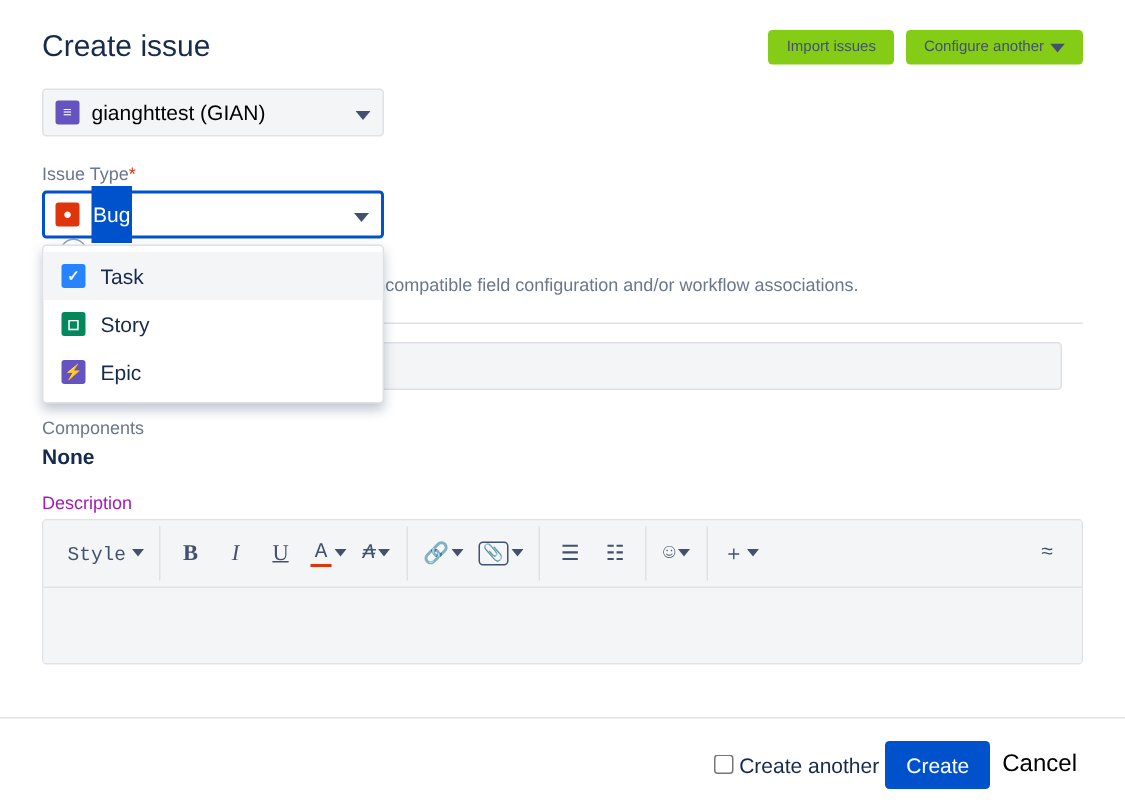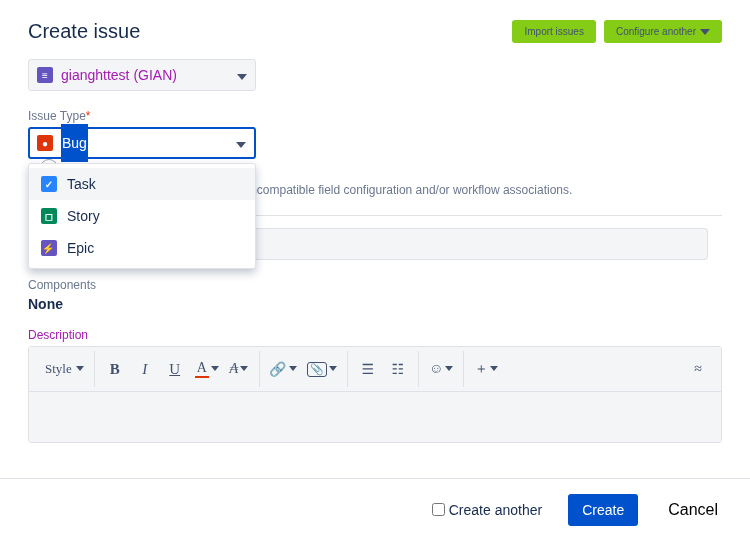--- a/index.html
+++ b/index.html
@@ -15,46 +15,46 @@
   .field-label { font-size: 12px; color: #6b778c; margin-bottom: 4px; display: block; }
   .req { color: #de350b; }
   .select-wrap { position: relative; display: inline-block; }
   .select-box { display: flex; align-items: center; gap: 8px; border: 1px solid #dfe1e6; background: #f4f5f7; border-radius: 3px; padding: 6px 30px 6px 8px; width: 228px; height: 32px; font-size: 14px; cursor: pointer; position: relative; }
   .select-box.focused { border: 2px solid #0052cc; background: #fff; padding: 5px 29px 5px 7px; }
   .icon-sq { width: 16px; height: 16px; display: inline-flex; align-items: center; justify-content: center; border-radius: 2px; flex-shrink: 0; font-size: 10px; color: #fff; font-weight: bold; }
   .icon-sq.violet { background: #6554c0; }
   .icon-sq.red { background: #de350b; }
   .icon-sq.blue { background: #2684ff; }
   .icon-sq.green { background: #00875a; }
-  .selected-text { color: #a21caf; }
+  .selected-text { color: #000000; }
   .selected-text.highlight { background: #0052cc; color: #fff; padding: 11px 1px; text-align: center; }
   .caret { position: absolute; right: 8px; top: 50%; transform: translateY(-50%); pointer-events: none; }
   .help-icon { display: inline-flex; align-items: center; justify-content: center; width: 18px; height: 18px; border: 1.5px solid #97a0af; border-radius: 50%; color: #97a0af; font-size: 11px; margin-left: 12px; vertical-align: middle; cursor: pointer; }
   .hint-text { font-size: 12px; color: #6b778c; display: block; max-width: 600px; }
   .dropdown-panel { position: absolute; top: 36px; left: 0; width: 228px; background: #fff; border: 1px solid #dfe1e6; border-radius: 3px; box-shadow: 0 4px 8px rgba(9,30,66,0.25); z-index: 10; padding: 4px 0; }
   .dropdown-option { display: flex; align-items: center; gap: 10px; padding: 8px 12px; font-size: 14px; cursor: pointer; }
   .dropdown-option.hover { background: #f4f5f7; }
   .components-label { font-size: 12px; color: #6b778c; margin-bottom: 4px; display: block; margin-top: 12px; }
   .components-value { font-weight: 600; font-size: 14px; }
   .desc-label { font-size: 12px; color: #a21caf; margin-bottom: 4px; display: block; margin-top: 16px; }
   .editor { border: 1px solid #dfe1e6; border-radius: 3px; background: #f4f5f7; }
   .toolbar { display: flex; align-items: center; padding: 4px 6px; border-bottom: 1px solid #dfe1e6; gap: 0; background: #f4f5f7; }
   .tb-group { display: flex; align-items: center; border-right: 1px solid #dfe1e6; padding: 0 6px; height: 36px; gap: 2px; }
   .tb-group:last-of-type { border-right: none; }
-  .tb-btn { background: none; border: none; min-width: 28px; height: 28px; display: inline-flex; align-items: center; justify-content: center; font-size: 14px; color: #42526e; cursor: pointer; border-radius: 3px; padding: 0 4px; font-family: Liberation Serif, serif; }
+  .tb-btn { background: none; border: none; min-width: 28px; height: 28px; display: inline-flex; align-items: center; justify-content: center; font-size: 14px; color: #42526e; cursor: pointer; border-radius: 3px; padding: 0 4px; font-family: Liberation Mono, monospace; }
   .tb-style { font-size: 13px; }
   .tb-b { font-weight: bold; font-family: Georgia, serif; font-size: 15px; }
   .tb-i { font-style: italic; font-family: Georgia, serif; font-size: 15px; }
   .tb-u { text-decoration: underline; font-family: Georgia, serif; font-size: 15px; }
   .tb-color { display: flex; flex-direction: column; align-items: center; line-height: 1; }
   .tb-color .ul { width: 14px; height: 2px; background: #de350b; margin-top: 1px; }
   .tb-drop { display: inline-flex; align-items: center; gap: 2px; }
   .tb-expand { margin-left: auto; padding-right: 10px; }
   .editor-body { min-height: 50px; background: #f4f5f7; }
-  .footer { position: absolute; bottom: 0; left: 0; right: 0; height: 62px; border-top: 1px solid #dfe1e6; display: flex; align-items: center; justify-content: flex-end; gap: 26px; padding: 0 28px; background: #fff; }
+  .footer { position: absolute; bottom: 0; left: 0; right: 0; height: 62px; border-top: 1px solid #dfe1e6; display: flex; align-items: center; justify-content: flex-end; gap: 4px; padding: 0 28px; background: #fff; }
   .chk-wrap { display: flex; align-items: center; gap: 4px; font-size: 14px; color: #172b4d; }
   .btn-primary { background: #0052cc; color: #ffffff; border: none; padding: 8px 14px; border-radius: 3px; font-size: 14px; font-weight: 500; cursor: pointer; }
   .btn-link { background: none; border: none; color: #000000; font-size: 16px; cursor: pointer; padding: 8px 4px; }
   svg.caret-svg { width: 10px; height: 6px; }
   svg.caret-svg path { fill: #42526e; }
   .summary-input { width: 100%; max-width: 680px; border: 1px solid #dfe1e6; background: #f4f5f7; border-radius: 3px; padding: 6px 8px; height: 32px; font-size: 14px; }
 </style>
 </head>
 <body>
 

